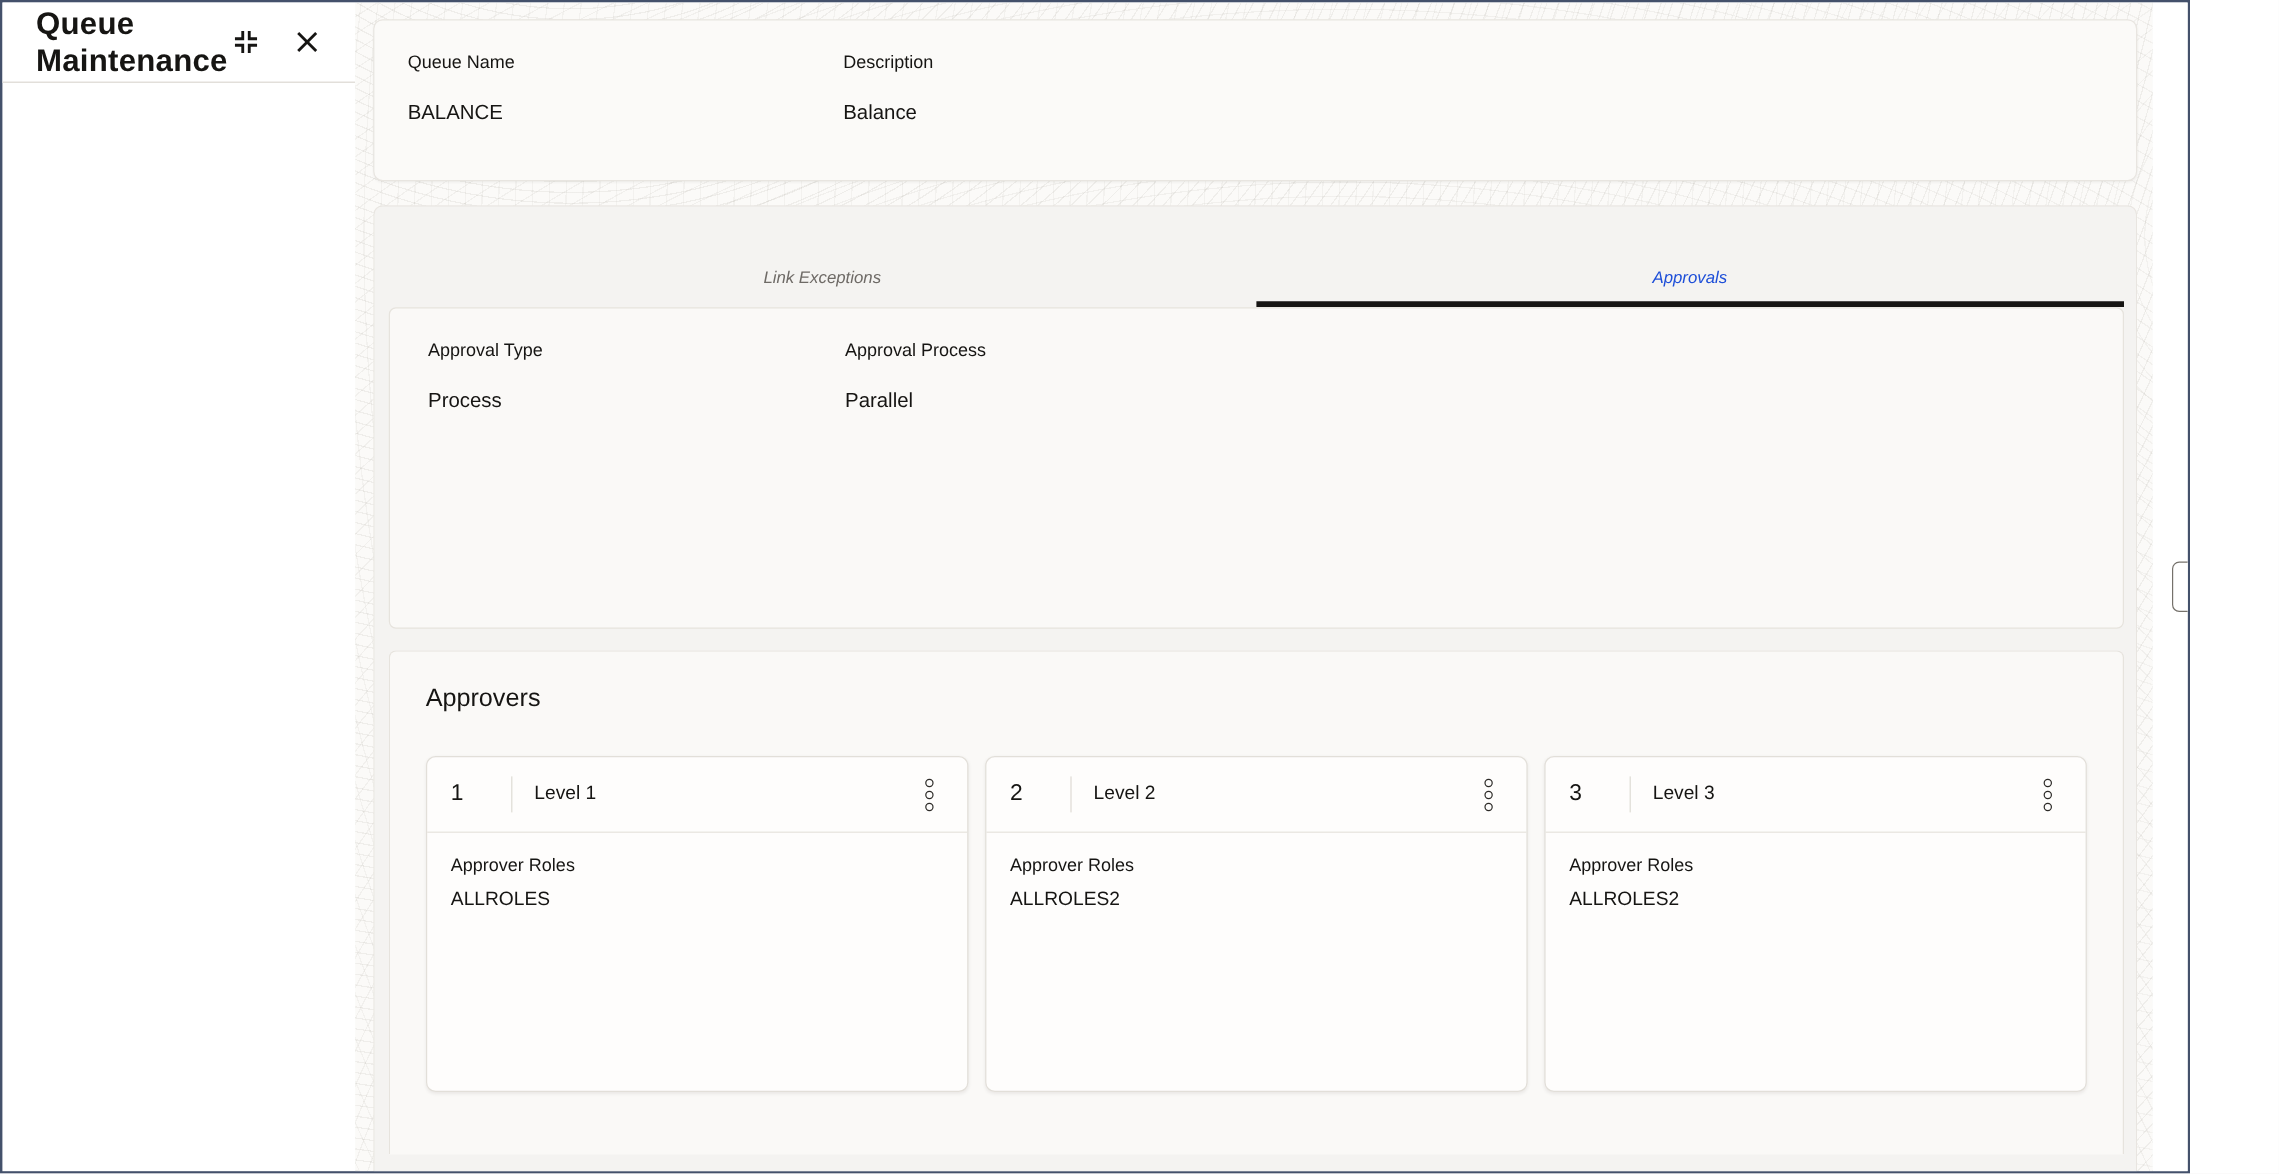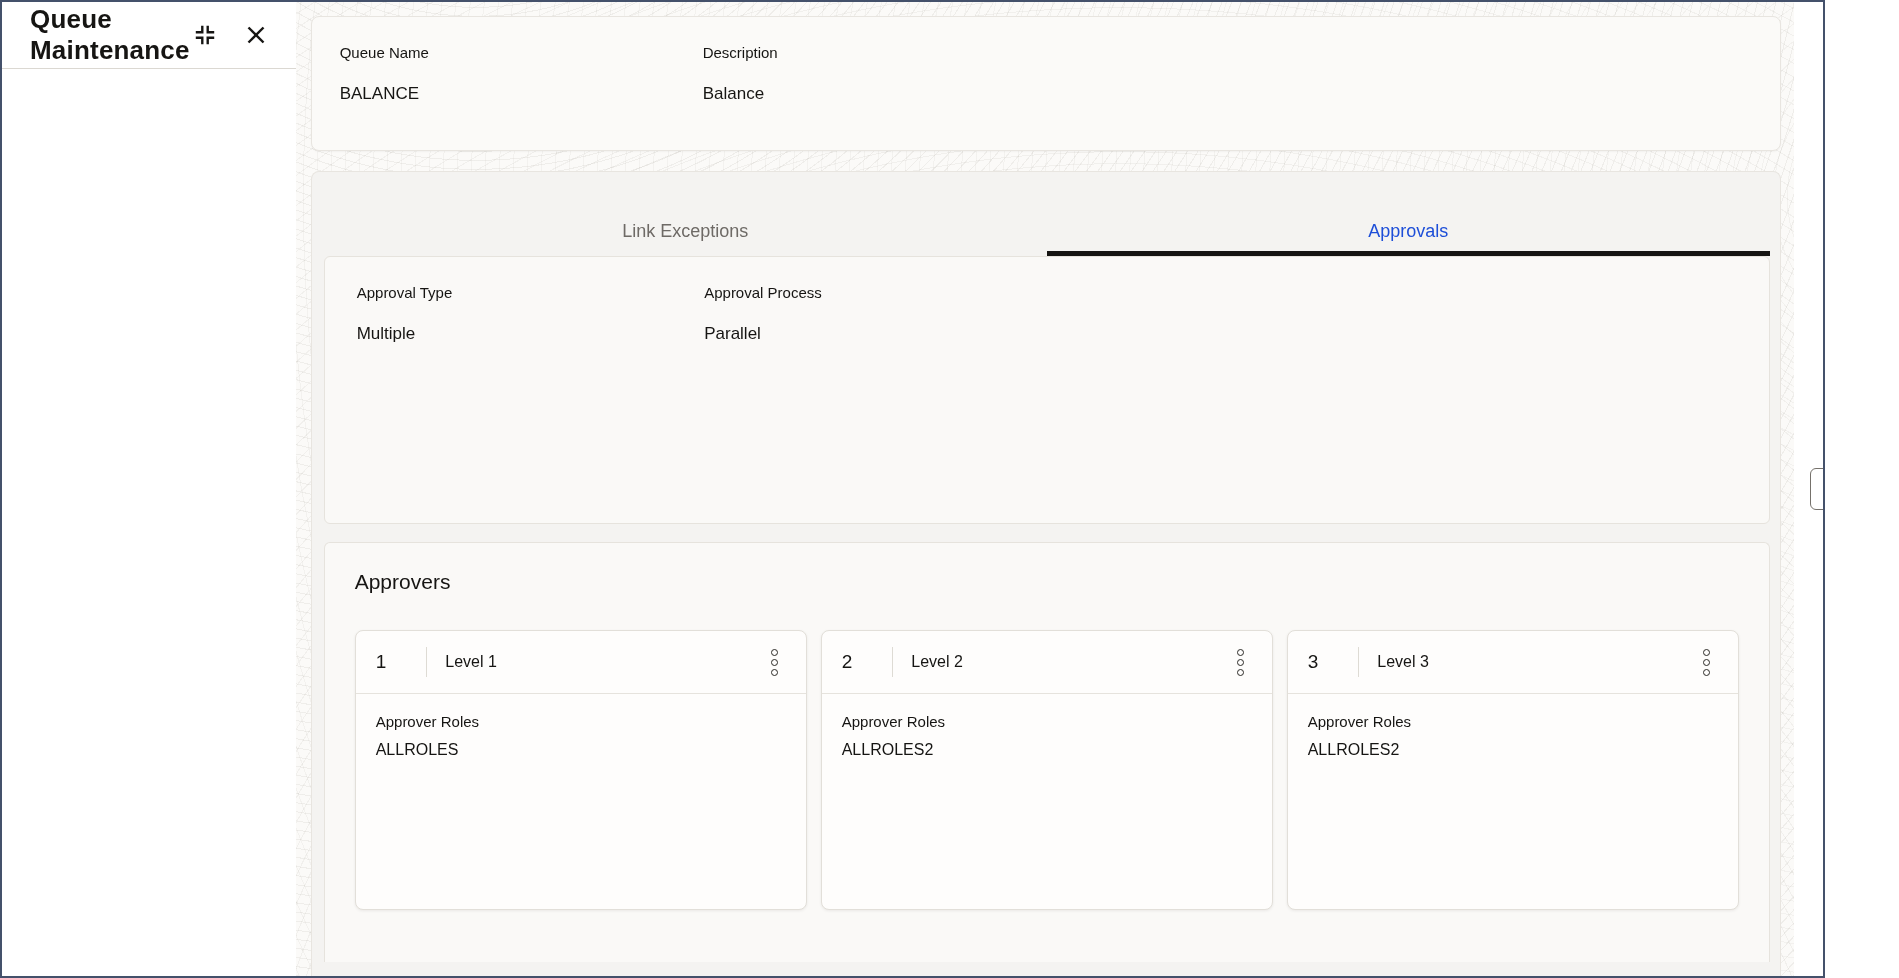--- a/index.html
+++ b/index.html
@@ -55,22 +55,23 @@
     border-radius:8px 8px 0 0;
     padding:34px 10px 0 12px;
     overflow:hidden;
     display:flex; flex-direction:column;
   }
 
   
   .tabs{ display:flex; height:50px; flex:0 0 50px; }
   .tab{
     flex:1 1 50%; display:flex; align-items:center; justify-content:center;
-    font-size:18px; color:#6e6a66; cursor:pointer; background:none; border:none;
+    font-size:14px; color:#6e6a66; cursor:pointer; background:none; border:none;
     font-family:inherit;
+    font-style:italic;
   }
   .tab.active{ color:#1d4ed8; box-shadow:inset 0 -5px 0 #161513; }
 
   
   .tab-content{
     flex:0 0 268px;
     background:#faf9f7; border:1px solid #e6e3dd; border-radius:6px;
     padding:27px 32px;
     display:grid; grid-template-columns:repeat(4,minmax(0,1fr)); column-gap:10px;
     align-content:start;
@@ -164,21 +165,21 @@
     <section class="main-panel">
 
       <div class="tabs">
         <button class="tab">Link Exceptions</button>
         <button class="tab active">Approvals</button>
       </div>
 
       <div class="tab-content">
         <div class="field">
           <div class="f-label">Approval Type</div>
-          <div class="f-value">Multiple</div>
+          <div class="f-value">Process</div>
         </div>
         <div class="field">
           <div class="f-label">Approval Process</div>
           <div class="f-value">Parallel</div>
         </div>
         <div class="field"></div>
         <div class="field"></div>
       </div>
 
       <div class="section-gap"></div>

